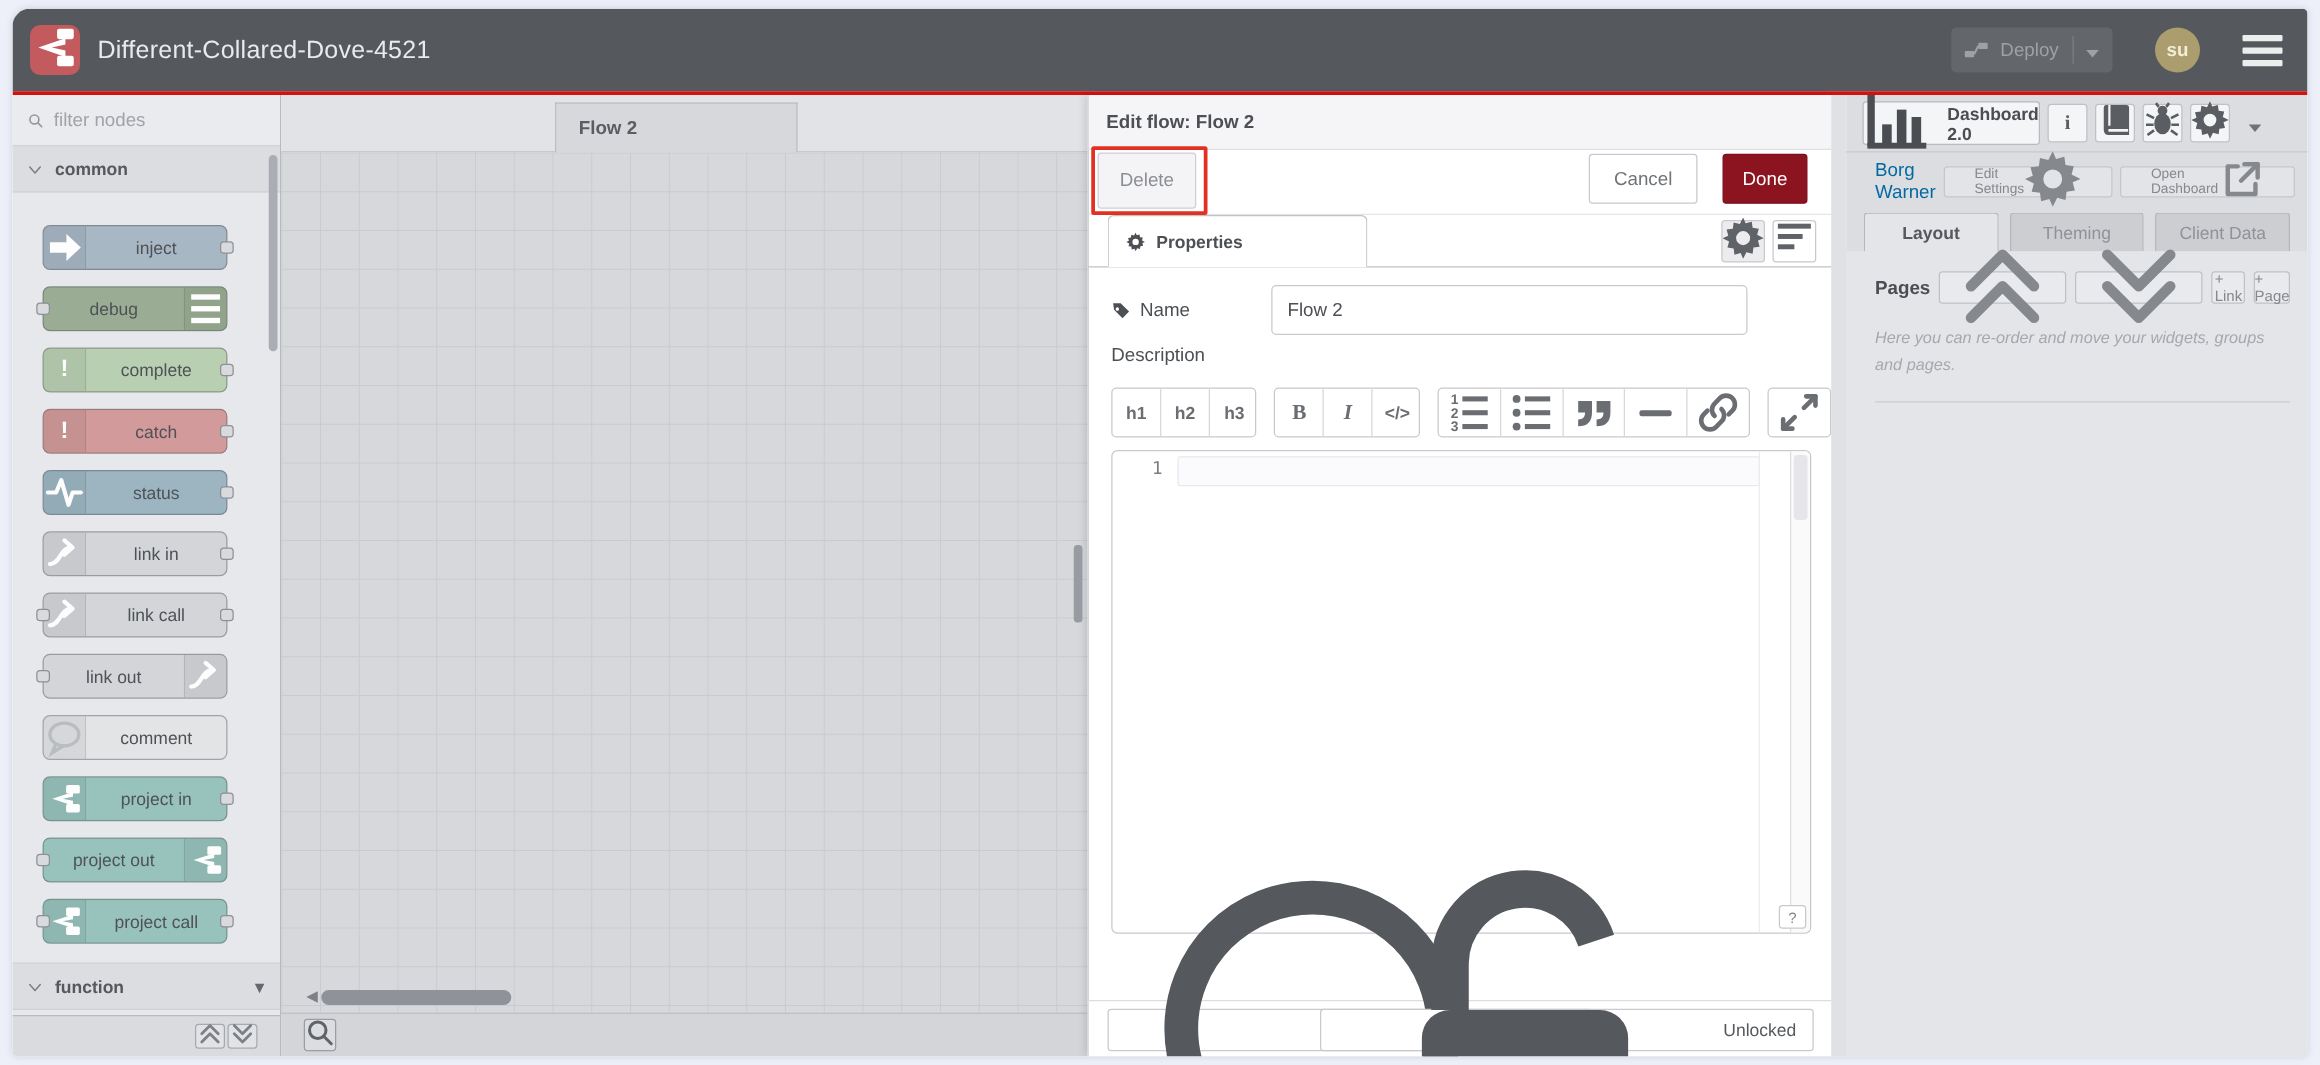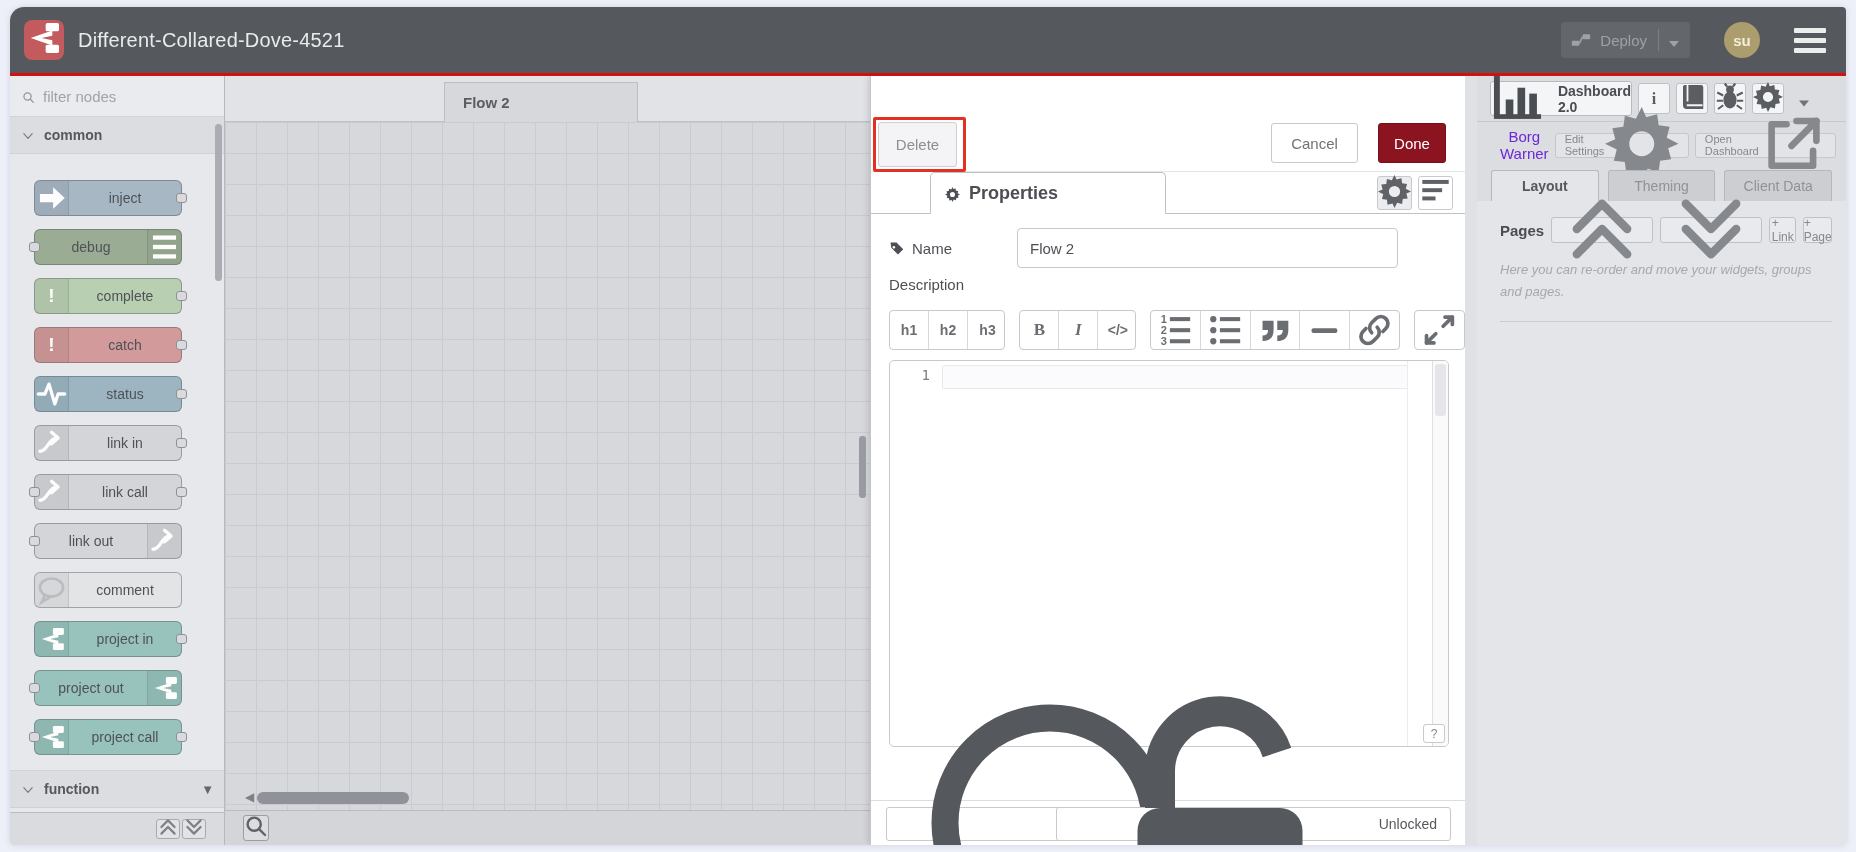--- a/index.html
+++ b/index.html
@@ -100,24 +100,24 @@
   .btn { display:flex; align-items:center; justify-content:center; border-radius:3px; font-size:15px; }
   .btn-delete { position:absolute; left:7px; top:2px; width:79px; height:45px; background:#f4f4f6;
                 border:1px solid #cfcfd3; color:#8b8e93; }
   .annot { position:absolute; left:2px; top:-3px; width:93px; height:55px; border:3px solid #e23022;
            border-radius:2px; pointer-events:none; z-index:9; }
   .btn-cancel { position:absolute; left:400px; top:3px; width:87px; height:40px; background:#fff;
                 border:1px solid #c9c9cd; color:#6f7277; }
   .btn-done { position:absolute; left:507px; top:3px; width:68px; height:40px; background:#8c1420;
               border:1px solid #7a0f1a; color:#fff; }
   .dlg-tabrow { position:absolute; left:0; top:96px; width:100%; height:42px; border-bottom:1px solid #bfc1c5; }
-  .prop-tab { position:absolute; left:15px; top:0; width:236px; height:42px; background:#fff;
+  .prop-tab { position:absolute; left:15px; top:0; width:208px; height:42px; background:#fff;
               border:1px solid #bfc1c5; border-bottom:1px solid #fff; border-radius:5px 5px 0 0;
-              display:flex; align-items:center; padding-left:14px; gap:9px; font-size:18px;
-              font-weight:bold; color:#4c4f54; bottom:-1px; z-index:2;margin-left:44px; }
+              display:flex; align-items:center; padding-left:14px; gap:9px; font-size:14px;
+              font-weight:bold; color:#4c4f54; bottom:-1px; z-index:2; }
   .prop-tab .gic, .tr-btn svg { width:15px; height:15px; }
   .tr-btn { position:absolute; top:4px; width:35px; height:34px; border:1px solid #c9c9cd; border-radius:3px;
             display:flex; align-items:center; justify-content:center; color:#5f6267; background:#fff; }
   .tr-btn.gear { left:506px; background:#ececee; }
   .tr-btn.list { left:547px; }
   .dlg-body { position:absolute; left:0; top:138px; width:100%; height:586px; }
   .row-name { position:absolute; left:18px; top:14px; width:560px; height:40px; display:flex; align-items:center; }
   .row-name .tic { width:15px; height:15px; color:#4c4f54; margin-right:8px; }
   .row-name .nlbl { font-size:15px; color:#4c4f54; }
   .name-input { position:absolute; left:128px; top:0; width:381px; height:40px; border:1px solid #c9c9cd;
@@ -161,23 +161,23 @@
             display:flex; align-items:center; justify-content:center; gap:8px; font-size:14px;
             font-weight:bold; color:#4a4d52; }
   .sb-tab svg { width:16px; height:14px; }
   .sb-ibtn { width:32px; height:31px; background:#f4f5f6; border:1px solid #bfc1c5; border-radius:3px;
              display:flex; align-items:center; justify-content:center; color:#5a5d62; }
   .sb-ibtn svg { width:15px; height:15px; }
   .sb-ibtn .info-i { font-family:"Liberation Serif",serif; font-weight:bold; font-size:16px; }
   .sb-caret { width:12px; height:9px; color:#6f7277; margin-left:8px; }
   .sb-sub { position:absolute; left:0; top:46px; width:100%; height:46px; display:flex; align-items:center;
             padding:0 10px 0 23px; gap:6px; }
-  .sb-proj { font-size:15px; color:#6d28d9; flex:1;text-align:center; }
+  .sb-proj { font-size:15px; color:#0369a1; flex:1; }
   .sb-minibtn { height:25px; border:1px solid #c5c7ca; border-radius:3px; background:#e3e4e7;
-                display:flex; align-items:center; gap:1px; padding:0 9px; font-size:11px; color:#85888d; }
+                display:flex; align-items:center; gap:1px; padding:0 24px; font-size:11px; color:#85888d; }
   .sb-minibtn svg { width:11px; height:11px; }
   .sb-tabs { position:absolute; left:0; top:94px; width:100%; height:31px; display:flex; gap:9px; padding:0 14px; }
   .sb-t { flex:1; border:1px solid #b5b7bb; border-bottom:none; border-radius:3px 3px 0 0;
           display:flex; align-items:center; justify-content:center; font-size:14px; }
   .sb-t.on  { background:#e4e5e9; color:#55585c; font-weight:bold; }
   .sb-t.off { background:#ccced2; color:#8f9296; }
   .sb-content { position:absolute; left:0; top:125px; width:100%; height:644px; background:#e4e5e9; }
   .pages-row { display:flex; align-items:center; padding:16px 14px 0 23px; gap:4px; }
   .pages-title { font-size:15px; font-weight:bold; color:#4a4d52; flex:1; }
   .pg-btn { height:26px; min-width:27px; border:1px solid #bfc1c5; border-radius:3px; background:#e9eaed;
@@ -399,20 +399,21 @@
               <span><svg viewBox="0 0 20 20" fill="none" stroke="currentColor" stroke-width="2" stroke-linecap="round" stroke-linejoin="round" style="width:100%;height:100%">
                   <circle cx="8.5" cy="8.5" r="5.5"></circle>
                   <path d="M12.8 12.8 L17.5 17.5"></path>
                 </svg></span>
             </span>
       </div>
     </div>
     <div class="tray-grip"></div>
 
     <div class="dialog">
+      <div class="dlg-hdr">Edit flow: Flow 2</div>
       <div class="dlg-btnrow">
         <div class="btn btn-delete">Delete</div>
         <div class="annot"></div>
         <div class="btn btn-cancel">Cancel</div>
         <div class="btn btn-done">Done</div>
       </div>
       <div class="dlg-tabrow">
         <div class="prop-tab">
           <span class="gic"><svg viewBox="0 0 20 20" style="width:100%;height:100%">
                   <path fill="currentColor" fill-rule="evenodd" d="M10 0l1.2 2.8 3-.8.4 3 3 .4-.8 3L20 10l-2.8 1.2.8 3-3 .4-.4 3-3-.8L10 20l-1.2-2.8-3 .8-.4-3-3-.4.8-3L0 10l2.8-1.2-.8-3 3-.4.4-3 3 .8z M10 13.4a3.4 3.4 0 1 1 0-6.8 3.4 3.4 0 0 1 0 6.8z"></path>

